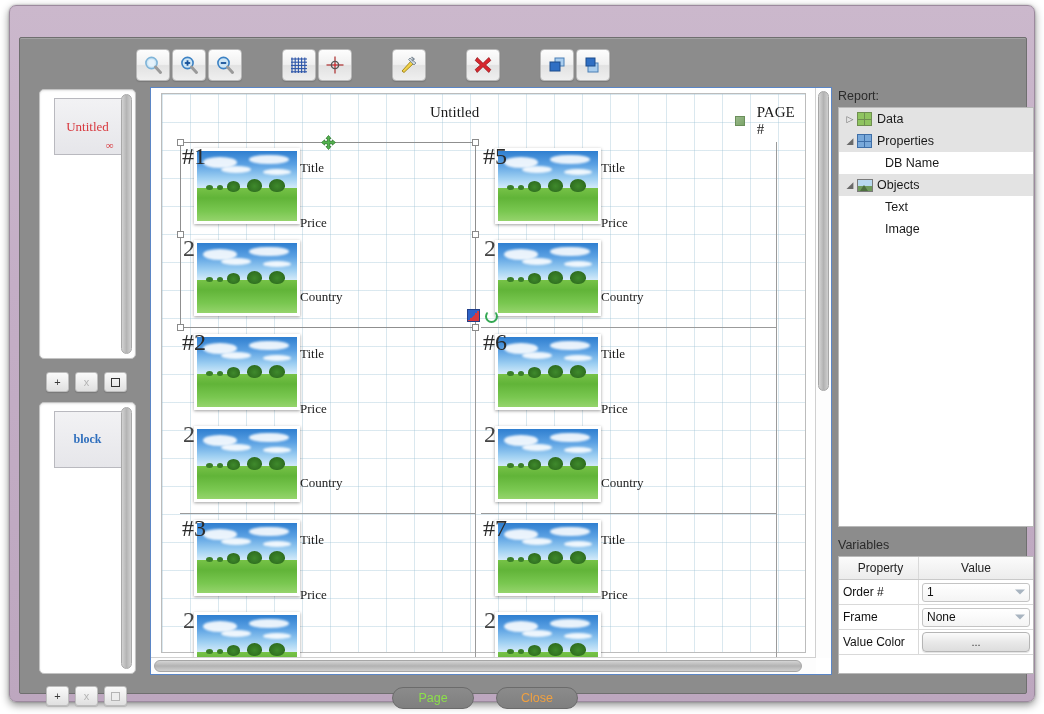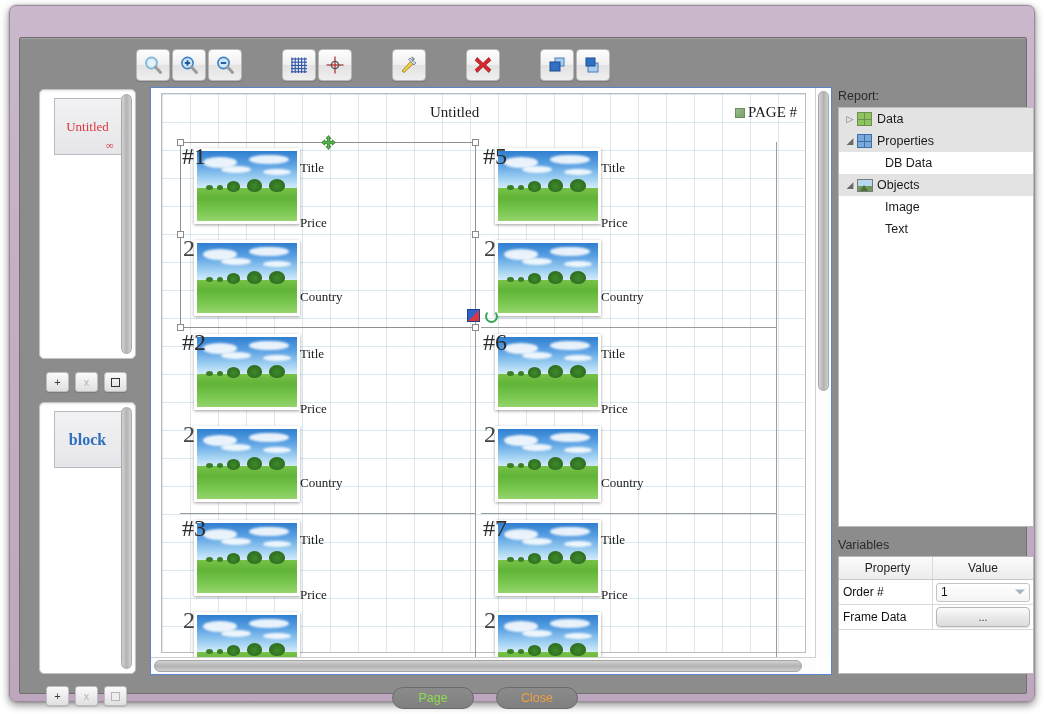--- a/index.html
+++ b/index.html
@@ -118,21 +118,21 @@
     width: 66px; height: 55px;
     background: linear-gradient(to bottom, #f2f2f4, #e6e6ea);
     border: 1px solid #b9b9bf;
     display: flex; flex-direction: column;
     align-items: center; justify-content: center;
     font-family: "Liberation Serif", serif;
     position: relative;
   }
   #page-card-title { color: #d8393f; font-size: 13px; }
   #page-card-inf  { color: #d8393f; font-size: 11px; position:absolute; right:7px; bottom:3px; }
-  #block-card-title { color: #2f6fbd; font-size: 16px; font-weight: bold; }
+  #block-card-title { color: #2f6fbd; font-size: 12px; font-weight: bold; }
 
   .side-scroll {
     position: absolute; right: 3px; top: 4px;
     width: 11px; bottom: 4px;
     background: #fdfdfd;
     border-radius: 6px;
   }
   .side-scroll .thumb {
     position: absolute; left: 0; top: 0; right: 0; bottom: 0;
     background: linear-gradient(to right, #d2d2d2, #b4b4b4 50%, #cfcfcf);
@@ -182,21 +182,21 @@
   }
   #page-header-title {
     position: absolute; left: 268px; top: 10px;
     font-family: "Liberation Serif", serif;
     font-size: 15px; color: #1c1c1c;
   }
   #page-header-pagenum {
     position: absolute; left: 530px; top: 10px;
     font-family: "Liberation Serif", serif;
     font-size: 15px; color: #1c1c1c;
-    display: flex; align-items: center; gap: 3px; padding-left: 43px;
+    display: flex; align-items: center; gap: 12px; padding-left: 43px;
   }
   .pagenum-icon {
     width: 8px; height: 8px;
     background: linear-gradient(135deg,#9ab98c,#7aa468);
     border: 1px solid #6b8f5b;
     display: inline-block;
   }
 
   
   .cell {
@@ -363,21 +363,21 @@
   }
   .prop-head div {
     display:flex; align-items:center; justify-content:center;
   }
   .prop-row {
     display: flex; height: 24px;
     border-bottom: 1px solid #d9d9d9;
     font-size: 12px; color: #111;
   }
   .prop-key {
-    width: 94px; flex: none; display:flex; align-items:center;
+    width: 80px; flex: none; display:flex; align-items:center;
     padding-left: 4px; border-right: 1px solid #d9d9d9;
     box-sizing: border-box;
   }
   .prop-val { flex: 1; display:flex; align-items:center; padding: 2px 3px; }
   .prop-select {
     flex: 1; height: 19px; display:flex; align-items:center;
     border: 1px solid #c4c4c4; border-radius: 3px;
     background: linear-gradient(to bottom,#ffffff,#f4f4f4);
     padding-left: 4px; position: relative; box-sizing:border-box;
   }
@@ -793,55 +793,64 @@
             <span class="ico-grid blue">
               <i></i>
               <i></i>
               <i></i>
               <i></i>
             </span>
           </span>
           <span class="tl">Properties</span>
         </div>
         <div class="tree-row leaf">
-          <span>DB Data</span>
+          <span>DB Name</span>
         </div>
         <div class="tree-row group">
           <span class="tree-arrow">◢</span>
           <span class="tree-icon">
             <span class="ico-img"></span>
           </span>
           <span class="tl">Objects</span>
         </div>
         <div class="tree-row leaf">
+          <span>Text</span>
+        </div>
+        <div class="tree-row leaf">
           <span>Image</span>
-        </div>
-        <div class="tree-row leaf">
-          <span>Text</span>
         </div>
       </div>
 
     <div id="props-label">Variables</div>
     <div id="props-table">
       <div class="prop-head">
         <div class="prop-key" style="justify-content:center">Property</div>
         <div class="prop-val" style="justify-content:center">Value</div>
       </div>
       <div id="props-rows">
           <div class="prop-row">
             <span class="prop-key">Order #</span>
             <span class="prop-val">
               <span class="prop-select">
                 <span>1</span>
                 <span class="caret"></span>
               </span>
             </span>
           </div>
           <div class="prop-row">
-            <span class="prop-key">Frame Data</span>
+            <span class="prop-key">Frame</span>
+            <span class="prop-val">
+              <span class="prop-select">
+                <span>None</span>
+                <span class="caret"></span>
+              </span>
+            </span>
+          </div>
+          <div class="prop-row">
+            <span class="prop-key">Value Color</span>
             <span class="prop-val">
               <span class="prop-btn">...</span>
             </span>
           </div>
         </div>
     </div>
 
     <div id="footer-buttons">
       <div class="footer-btn" id="save-button">Page</div>
       <div class="footer-btn" id="close-button">Close</div>

